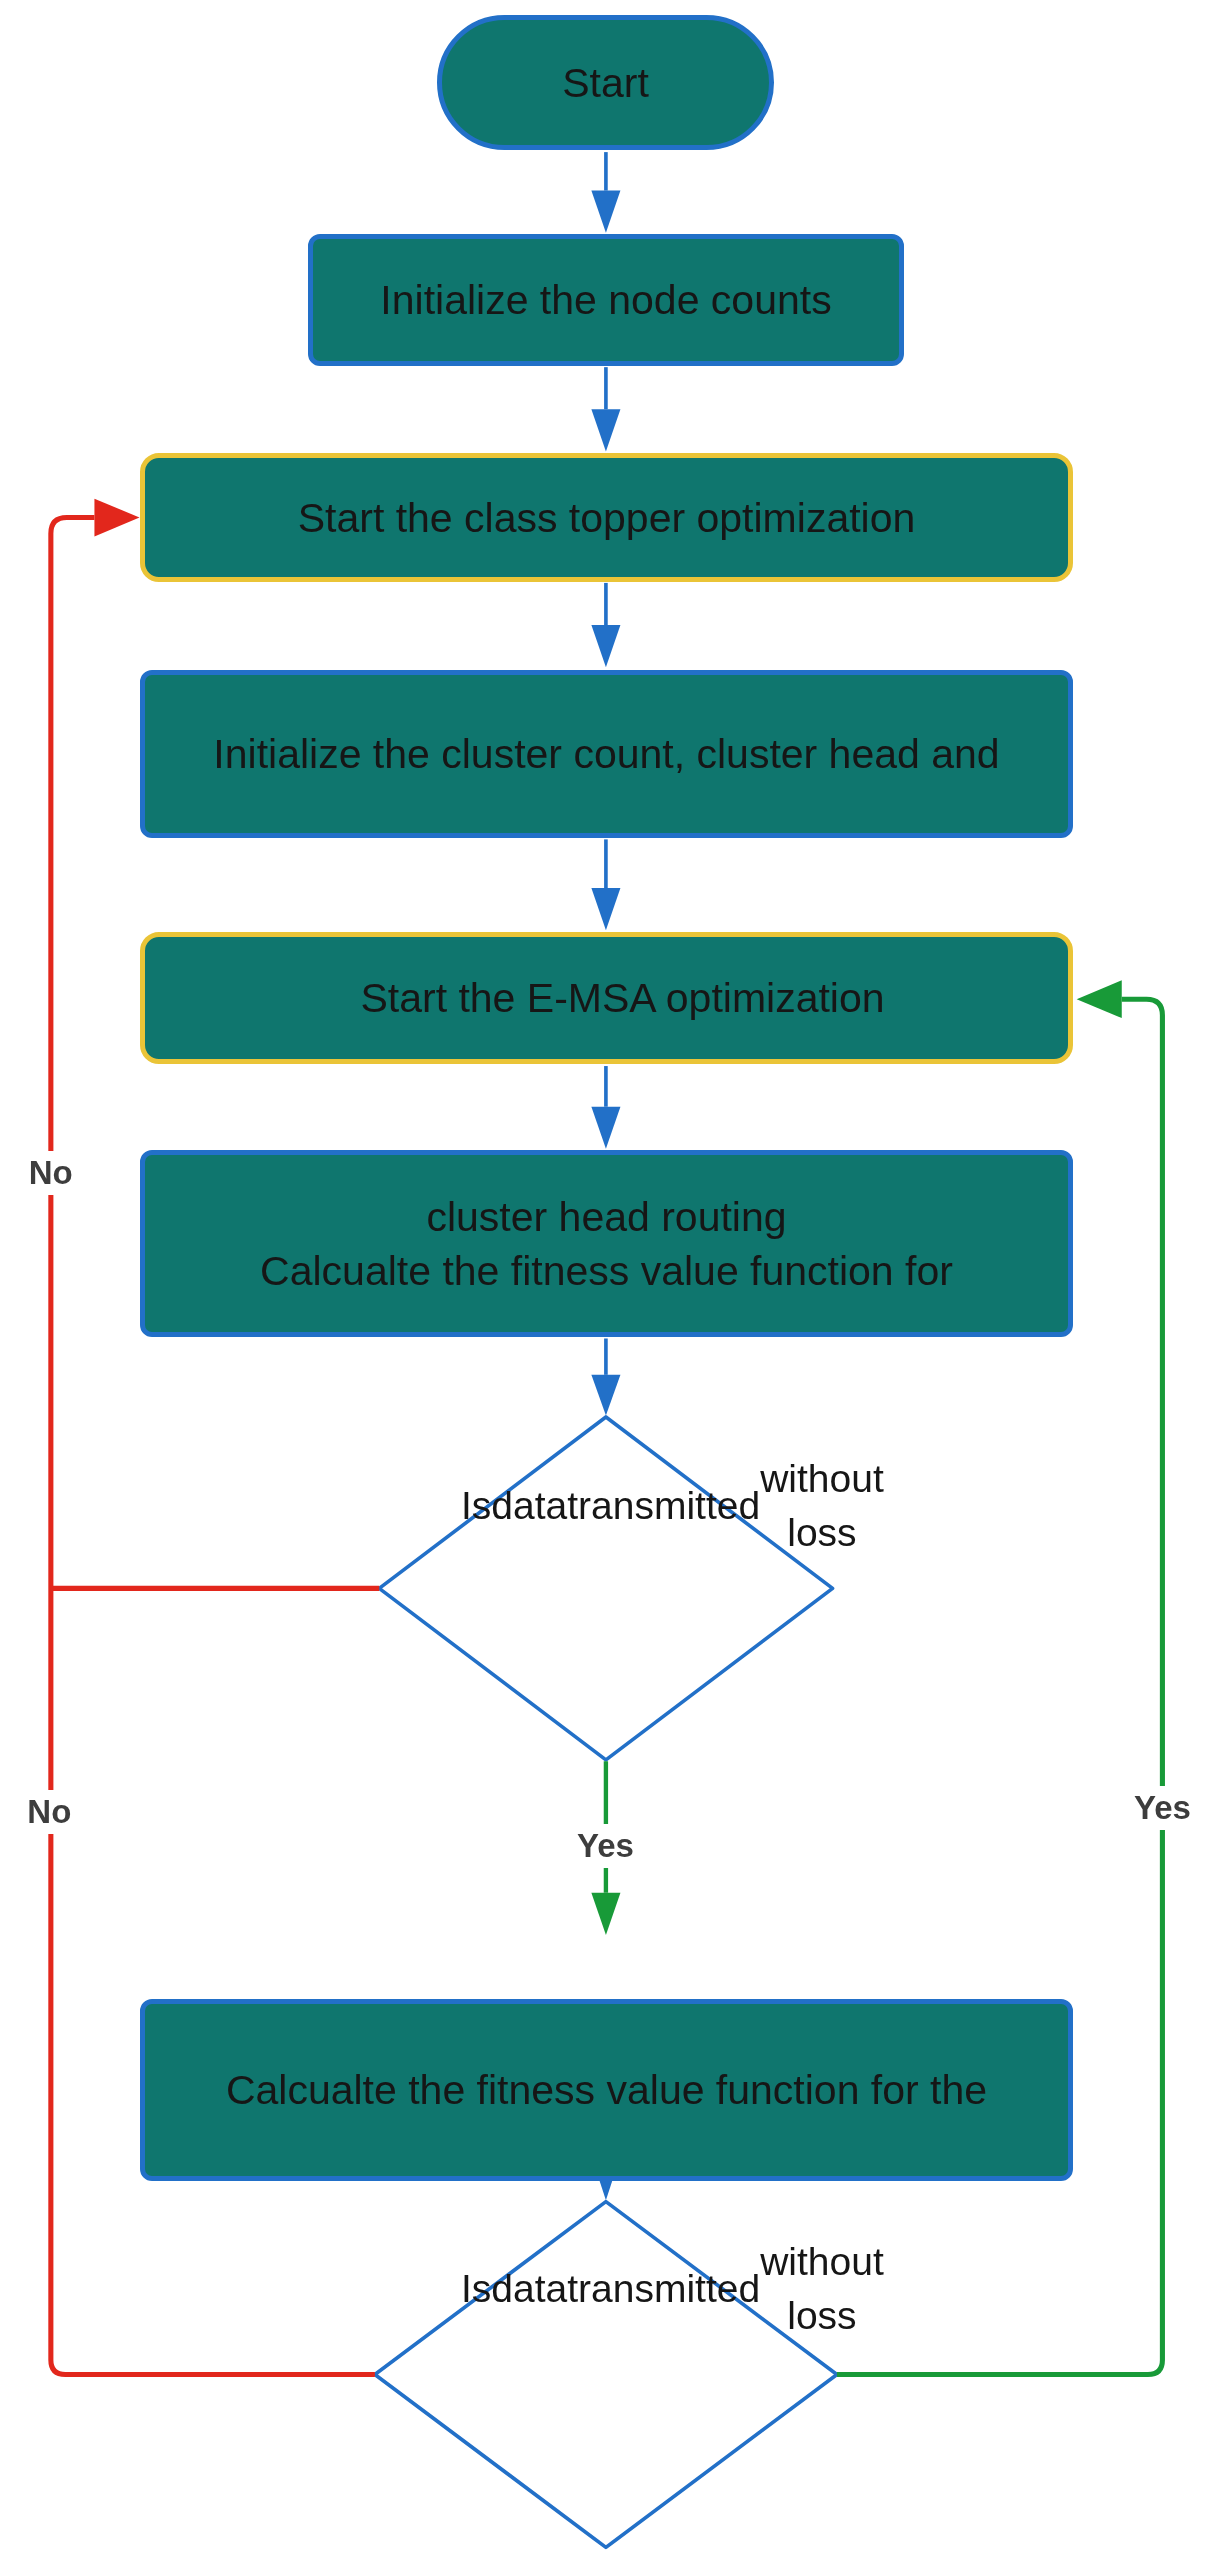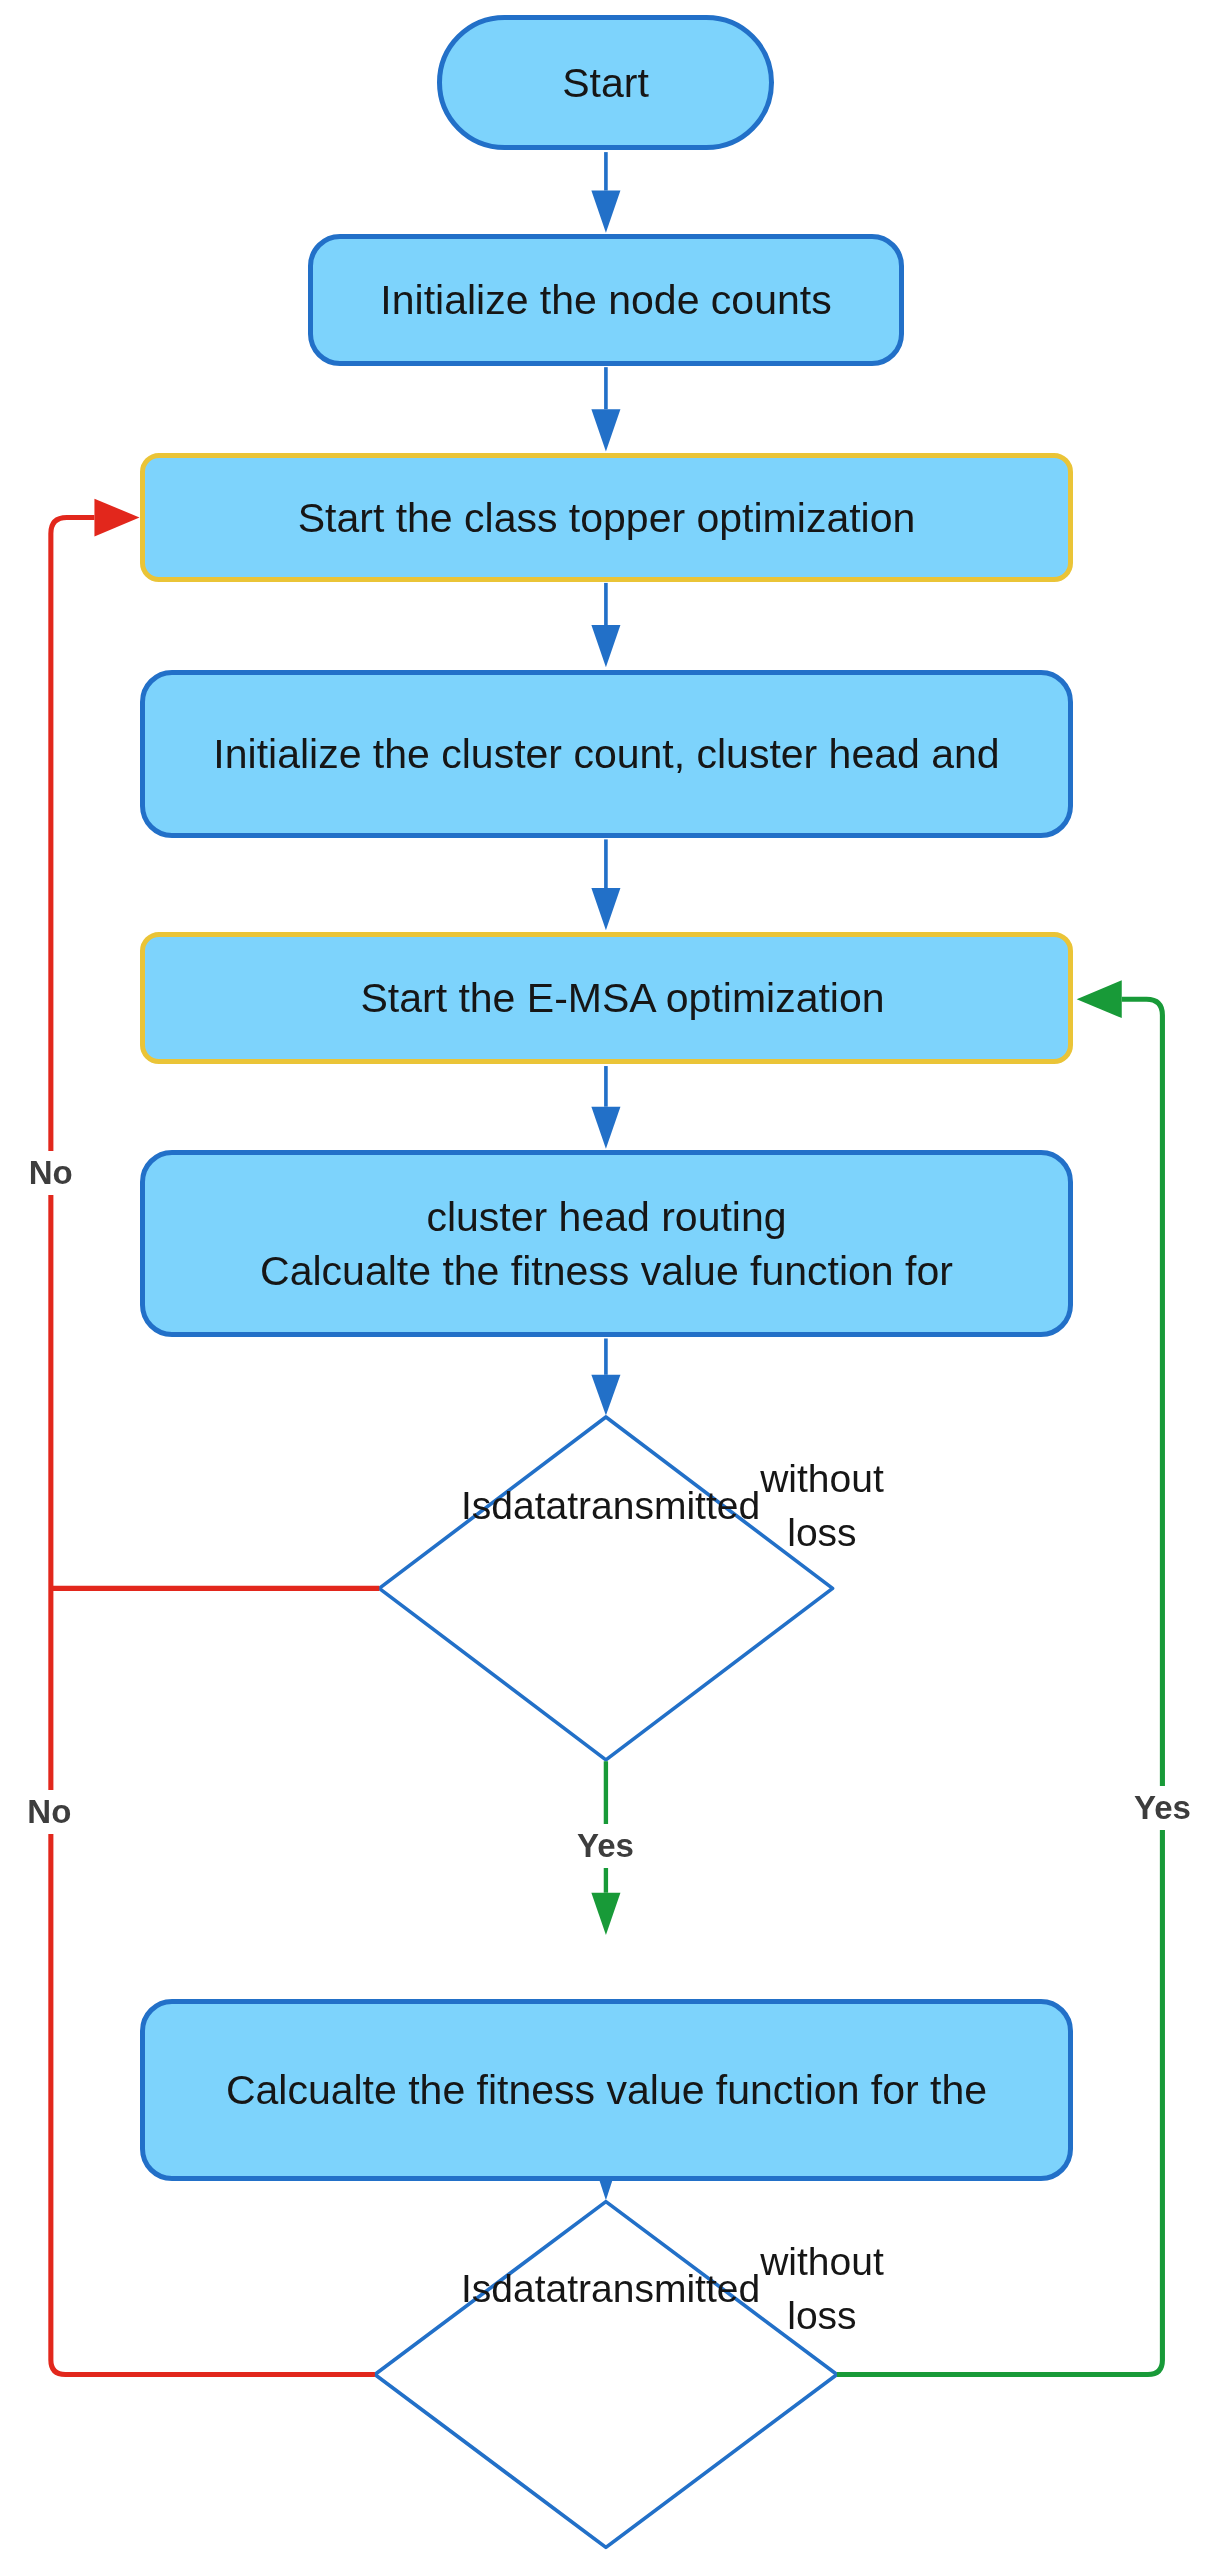--- a/index.html
+++ b/index.html
@@ -9,26 +9,26 @@
   html,body{margin:0;padding:0;background:var(--bg);}
   #canvas{
     position:relative; width:1214px; height:2576px; background:var(--bg);
     font-family:"Liberation Sans","DejaVu Sans",sans-serif; color:var(--text);
     overflow:hidden;
   }
   #connectors{position:absolute;left:0;top:0;width:1214px;height:2576px;}
   .node{
     position:absolute; display:flex; flex-direction:column;
     align-items:center; justify-content:center;
-    background:#7dd3fc; box-sizing:border-box; text-align:center;
+    background:#0f766e; box-sizing:border-box; text-align:center;
     font-size:41px; line-height:54px; color:var(--text);
   }
   .node .line, .node .single{white-space:nowrap;}
   .stadium{border:5.1px solid var(--blue); border-radius:69px;}
-  .process-blue{border:5.8px solid var(--blue); border-radius:32px;}
+  .process-blue{border:5.8px solid var(--blue); border-radius:12px;}
   .process-yellow{border:5.8px solid var(--yellow); border-radius:19px;}
   .diamond-text{
     position:absolute; display:flex; align-items:center;
     text-align:center; font-size:39px; line-height:54px; background:transparent;
   }
   .edge-label{
     position:absolute; background:var(--bg); color:var(--label);
     font-weight:bold; font-size:33px; line-height:38px;
     text-align:center; padding:2.9px 0;
   }

